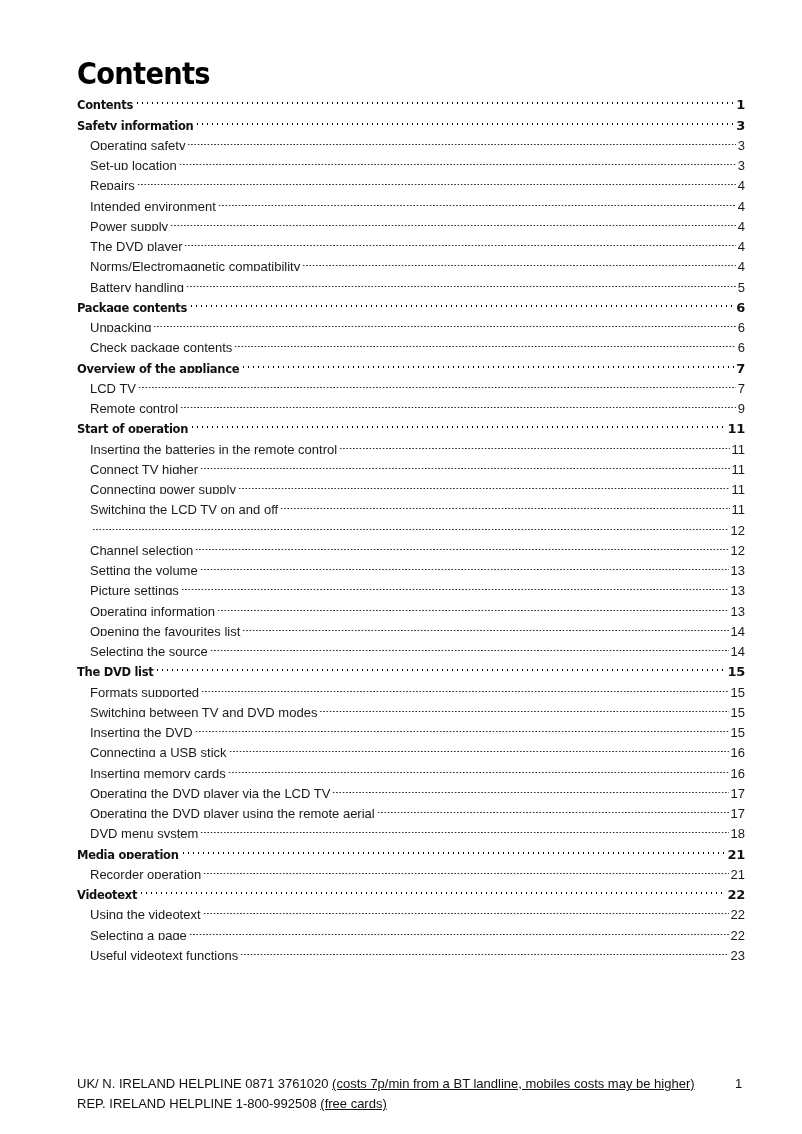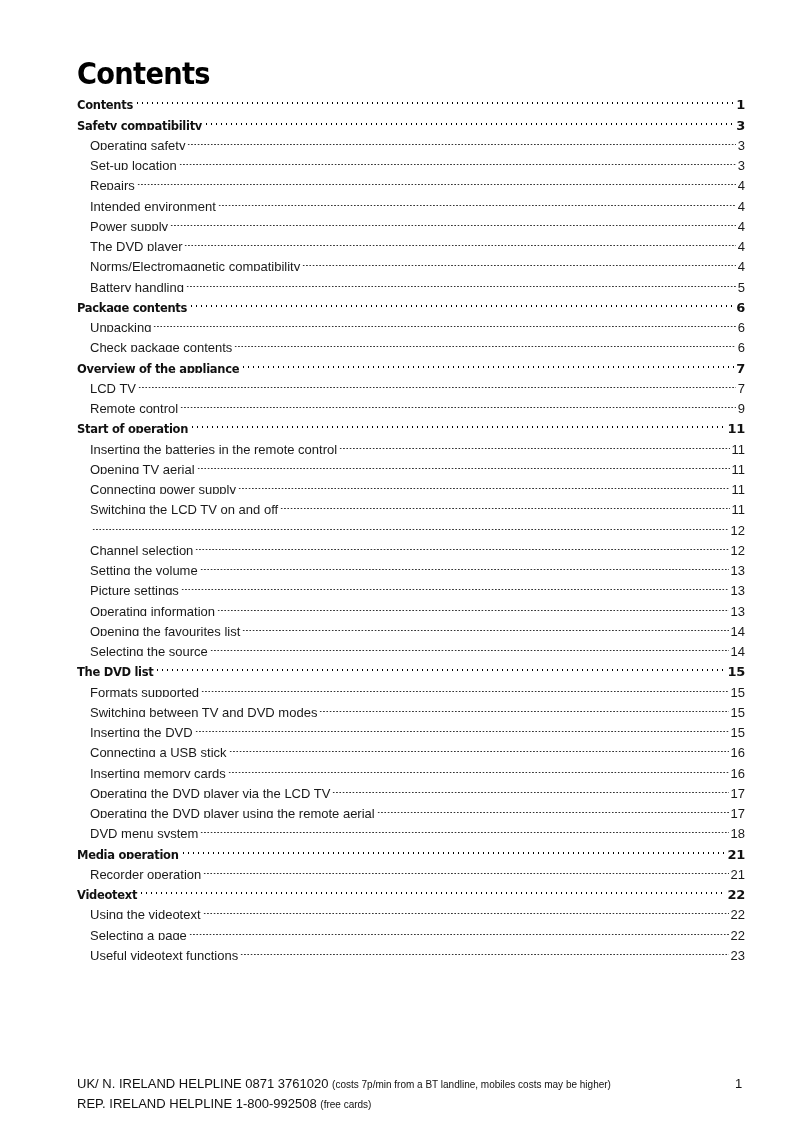--- a/index.html
+++ b/index.html
@@ -38,39 +38,39 @@
       background-image: radial-gradient(circle, #333 0.55px, transparent 0.7px);
       background-size: 3.3px 1px; background-repeat: repeat-x;
     }
     .toc-page { flex: 0 0 auto; text-align: right; }
     .level-1 .toc-page { font-size: 13px; }
     .footer {
       position: absolute; left: 77px; top: 1074px; width: 670px;
       font-family: "Liberation Sans", sans-serif; color: #111;
     }
     .footer-line { font-size: 13px; height: 20px; line-height: 20px; white-space: nowrap; }
-    .footer-small { font-size: 10px; }
+    .footer-small { font-size: 13px; text-decoration: underline; }
     .page-number {
       position: absolute; left: 735px; top: 1074px;
       font-family: "Liberation Sans", sans-serif; font-size: 13px; line-height: 20px;
     }
   </style>
 </head>
 <body>
 
 <h1 class="page-title">Contents</h1>
 
 <div class="toc" id="toc">
     <div class="toc-row level-1">
     <span class="toc-label">Contents</span>
     <span class="toc-leader"></span>
     <span class="toc-page">1</span>
   </div>
     <div class="toc-row level-1">
-    <span class="toc-label">Safety compatibility</span>
+    <span class="toc-label">Safety information</span>
     <span class="toc-leader"></span>
     <span class="toc-page">3</span>
   </div>
     <div class="toc-row level-2">
     <span class="toc-label">Operating safety</span>
     <span class="toc-leader"></span>
     <span class="toc-page">3</span>
   </div>
     <div class="toc-row level-2">
     <span class="toc-label">Set-up location</span>
@@ -141,21 +141,21 @@
     <span class="toc-label">Start of operation</span>
     <span class="toc-leader"></span>
     <span class="toc-page">11</span>
   </div>
     <div class="toc-row level-2">
     <span class="toc-label">Inserting the batteries in the remote control</span>
     <span class="toc-leader"></span>
     <span class="toc-page">11</span>
   </div>
     <div class="toc-row level-2">
-    <span class="toc-label">Opening TV aerial</span>
+    <span class="toc-label">Connect TV higher</span>
     <span class="toc-leader"></span>
     <span class="toc-page">11</span>
   </div>
     <div class="toc-row level-2">
     <span class="toc-label">Connecting power supply</span>
     <span class="toc-leader"></span>
     <span class="toc-page">11</span>
   </div>
     <div class="toc-row level-2">
     <span class="toc-label">Switching the LCD TV on and off</span>

